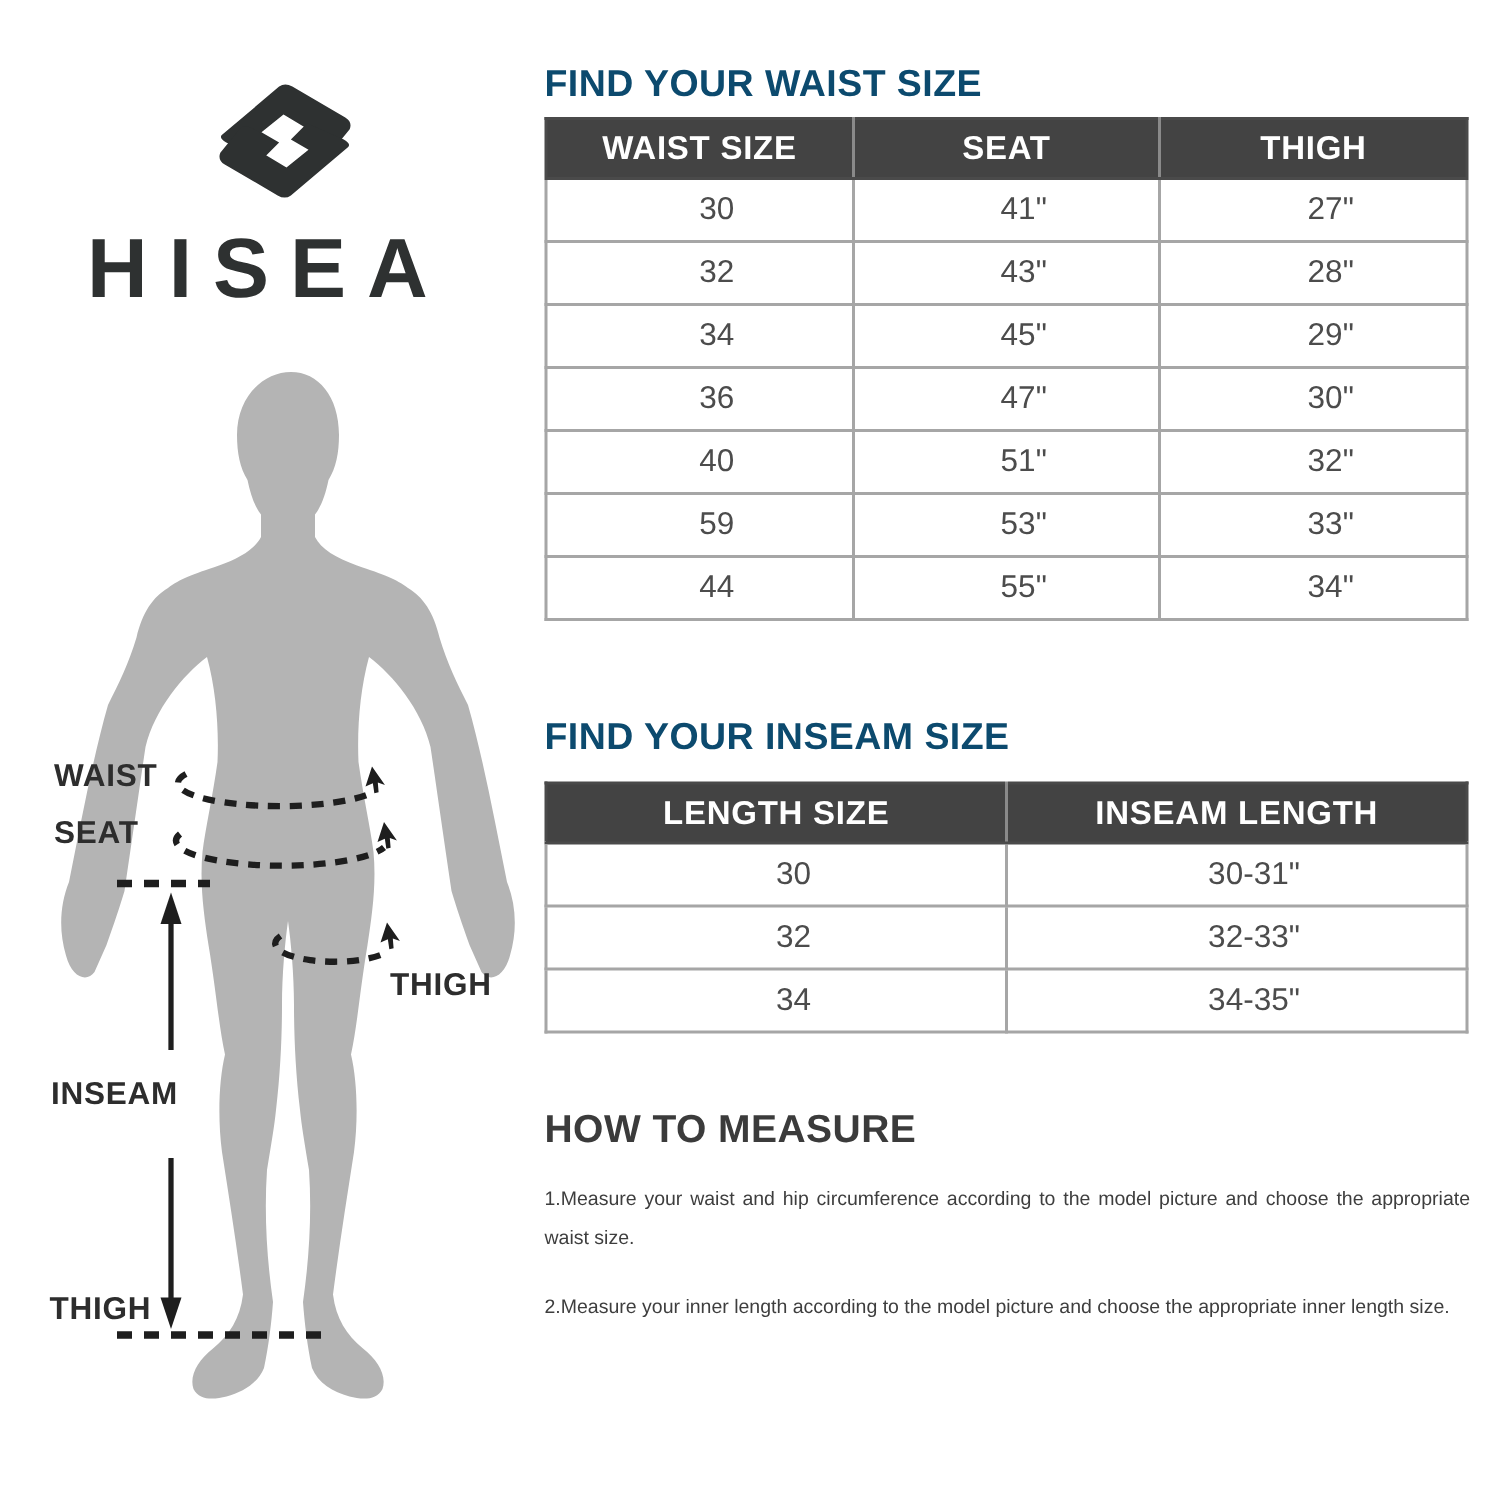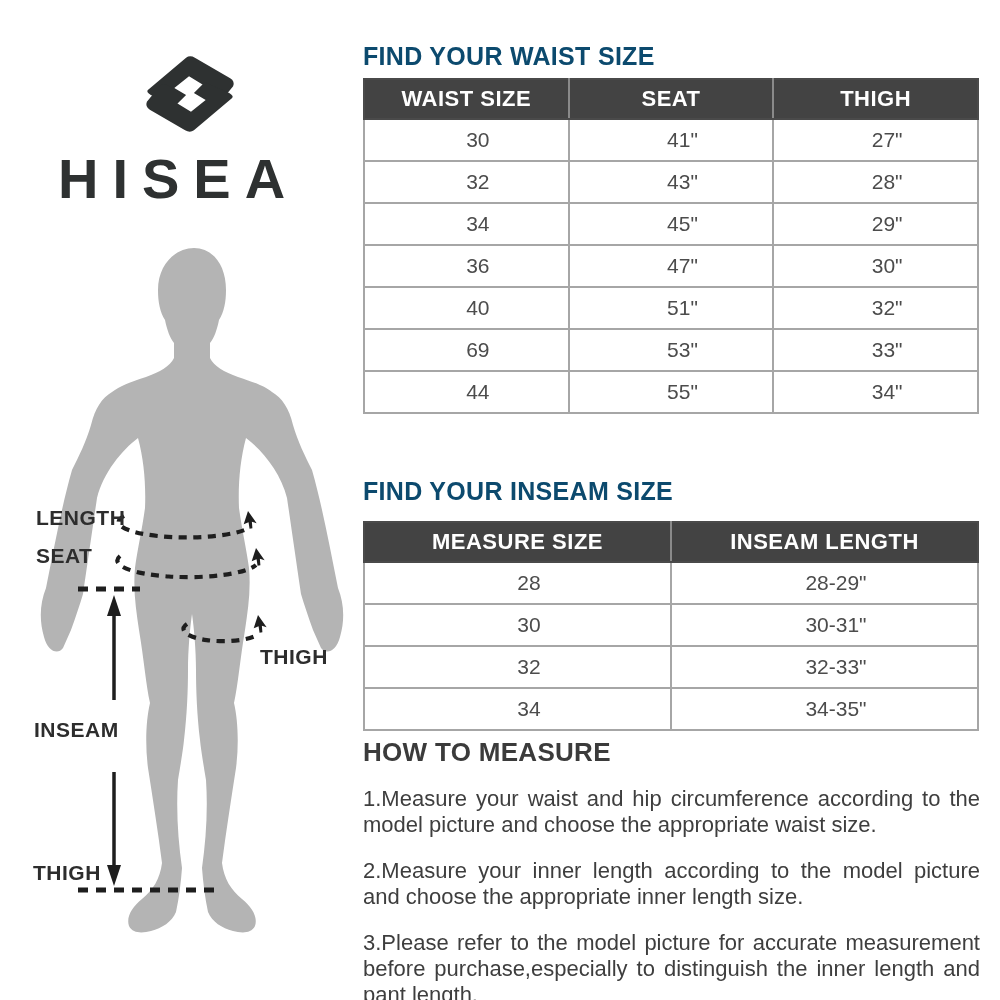--- a/index.html
+++ b/index.html
@@ -31,21 +31,21 @@
   .tbl-inseam{top:521px;}
   table.size th{background:#434343;color:#ffffff;font-size:22px;font-weight:bold;height:36px;
                 border-right:2px solid #8a8a8a;border-bottom:2px solid #4a4a4a;letter-spacing:0.5px;}
   table.size th:last-child{border-right:none;}
   table.size td{border:2px solid #a6a6a6;text-align:center;font-size:21px;color:#4c4c4c;height:38px;padding-left:24px;}
   .tbl-inseam td{height:36px;}
 
   
   .measure{position:absolute;left:363px;top:737px;width:617px;}
   .measure h2{margin:0 0 18px 0;font-size:26px;font-weight:bold;color:#3b3b3b;letter-spacing:0.3px;}
-  .measure p{margin:0 0 20px 0;font-size:22px;line-height:26px;color:#3e3e3e;text-align:justify;}
+  .measure p{margin:0 0 20px 0;font-size:13px;line-height:26px;color:#3e3e3e;text-align:justify;}
 
   .mark-fill{fill:#2e3131;}
   .body-fill{fill:#b4b4b4;}
   .ann{stroke:#1e1e1e;fill:none;stroke-width:4.2;}
   .ann-dash{stroke-dasharray:8 6.5;}
   .hline{stroke:#1e1e1e;stroke-width:5;stroke-dasharray:10 8;fill:none;}
   .vline{stroke:#1e1e1e;stroke-width:3.5;fill:none;}
   .arrhead{fill:#1e1e1e;}
 </style>
 </head>
@@ -145,21 +145,21 @@
   <path class="hline" d="M 78 589 H 140"></path>
 
   <path class="hline" d="M 78 890 H 214"></path>
 
   <path class="vline" d="M 114 612 V 700"></path>
   <polygon class="arrhead" points="114,595 107,616 121,616"></polygon>
   <path class="vline" d="M 114 772 V 866"></path>
   <polygon class="arrhead" points="114,886 107,865 121,865"></polygon>
 </svg>
 
-<span class="diagram-label lbl-waist">LENGTH</span>
+<span class="diagram-label lbl-waist">WAIST</span>
 <span class="diagram-label lbl-seat">SEAT</span>
 <span class="diagram-label lbl-thigh">THIGH</span>
 <span class="diagram-label lbl-inseam">INSEAM</span>
 <span class="diagram-label lbl-floor">THIGH</span>
 
 <div class="section-title t-waist">FIND YOUR WAIST SIZE</div>
 <table class="size tbl-waist">
     <thead>
       <tr>
         <th>WAIST SIZE</th>
@@ -187,58 +187,53 @@
         <td>36</td>
         <td>47"</td>
         <td>30"</td>
       </tr>
       <tr>
         <td>40</td>
         <td>51"</td>
         <td>32"</td>
       </tr>
       <tr>
-        <td>69</td>
+        <td>59</td>
         <td>53"</td>
         <td>33"</td>
       </tr>
       <tr>
         <td>44</td>
         <td>55"</td>
         <td>34"</td>
       </tr>
     </tbody>
   </table>
 
 <div class="section-title t-inseam">FIND YOUR INSEAM SIZE</div>
 <table class="size tbl-inseam">
     <thead>
       <tr>
-        <th>MEASURE SIZE</th>
+        <th>LENGTH SIZE</th>
         <th>INSEAM LENGTH</th>
       </tr>
     </thead>
     <tbody>
-      <tr>
-        <td>28</td>
-        <td>28-29"</td>
-      </tr>
       <tr>
         <td>30</td>
         <td>30-31"</td>
       </tr>
       <tr>
         <td>32</td>
         <td>32-33"</td>
       </tr>
       <tr>
         <td>34</td>
         <td>34-35"</td>
       </tr>
     </tbody>
   </table>
 
 <div class="measure">
   <h2>HOW TO MEASURE</h2>
   <p>1.Measure your waist and hip circumference according to the model picture and choose the appropriate waist size.</p>
   <p>2.Measure your inner length according to the model picture and choose the appropriate inner length size.</p>
-  <p>3.Please refer to the model picture for accurate measurement before purchase,especially to distinguish the inner length and pant length.</p>
 </div>
 
 </body></html>

